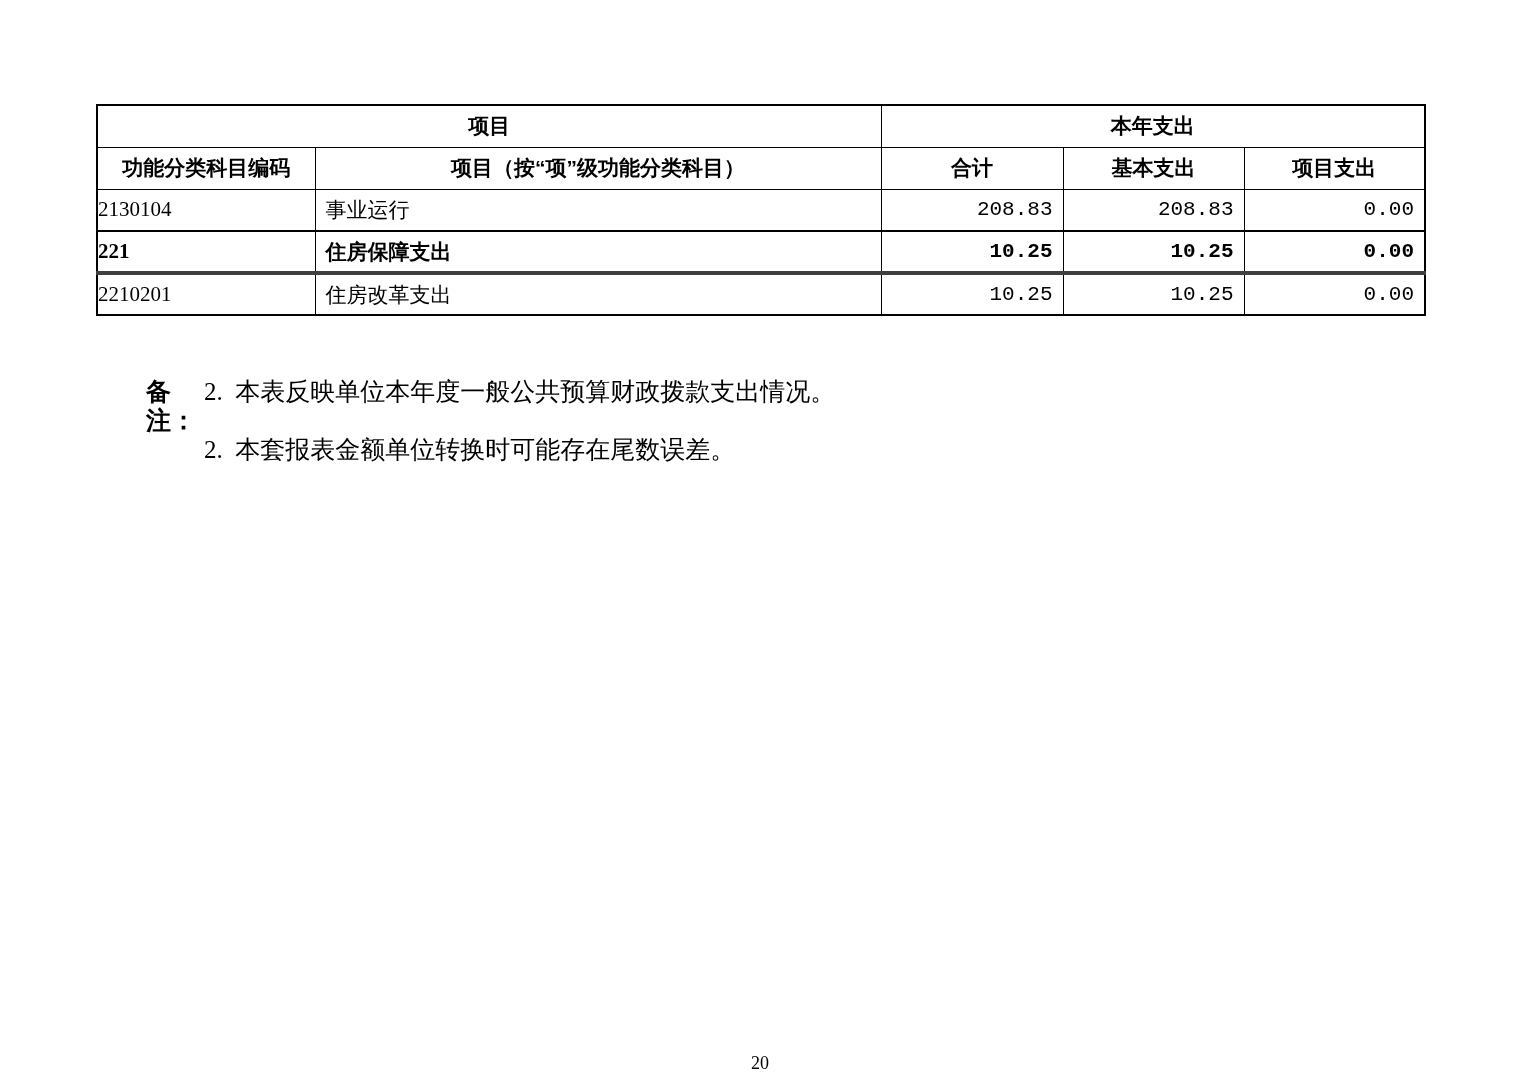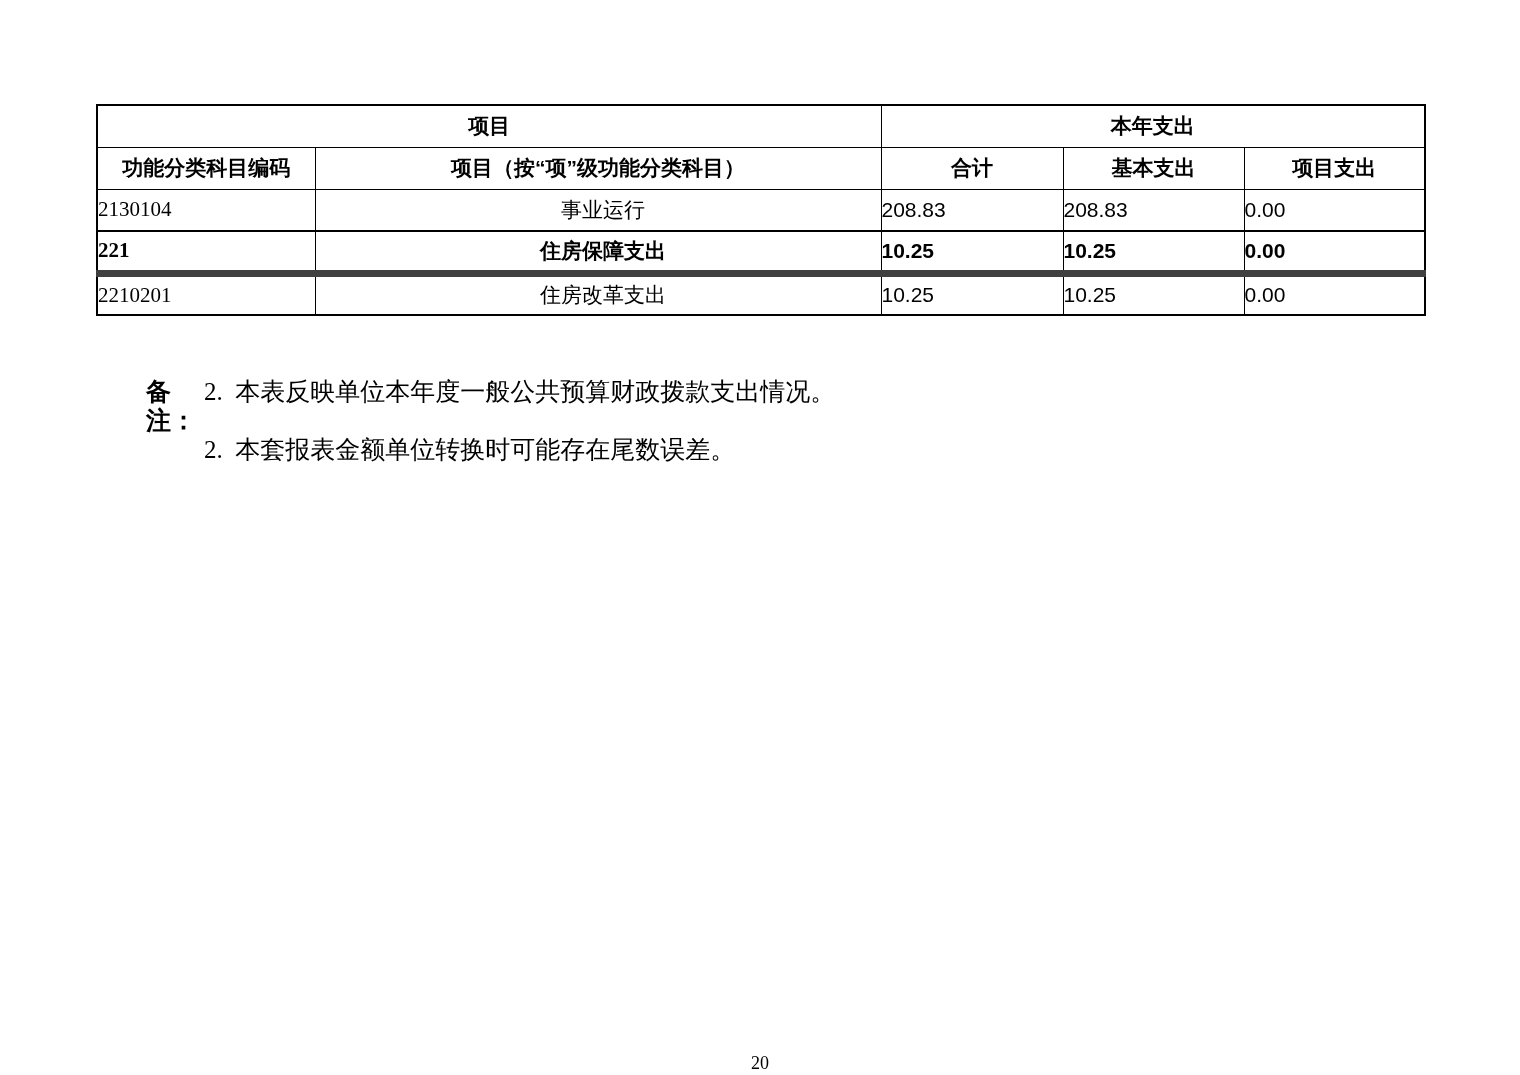--- a/index.html
+++ b/index.html
@@ -34,34 +34,34 @@
     font-family: "Liberation Sans", sans-serif;
     font-weight: bold;
     text-align: center;
   }
   td.cell-code {
     text-align: left;
     padding-left: 0;
     font-family: "Liberation Serif", serif;
   }
   td.cell-name {
-    text-align: center;
+    text-align: left;
     padding-left: 10px;
     font-family: "Liberation Serif", serif;
   }
   td.cell-num {
-    text-align: left;
+    text-align: right;
     padding-right: 10px;
-    font-family: Liberation Sans, sans-serif;
+    font-family: Liberation Mono, monospace;
     margin-top: 36px;
   }
   tr.emph td {
     font-weight: bold;
     border-top: 2px solid #000000;
-    border-bottom: 7px solid #404040;
+    border-bottom: 4px solid #404040;
   }
   .notes {
     position: absolute;
     left: 146px;
     top: 377px;
     font-size: 25px;
     line-height: 29px;
     font-family: "Liberation Serif", serif;
   }
   .notes-row { display: flex; }

